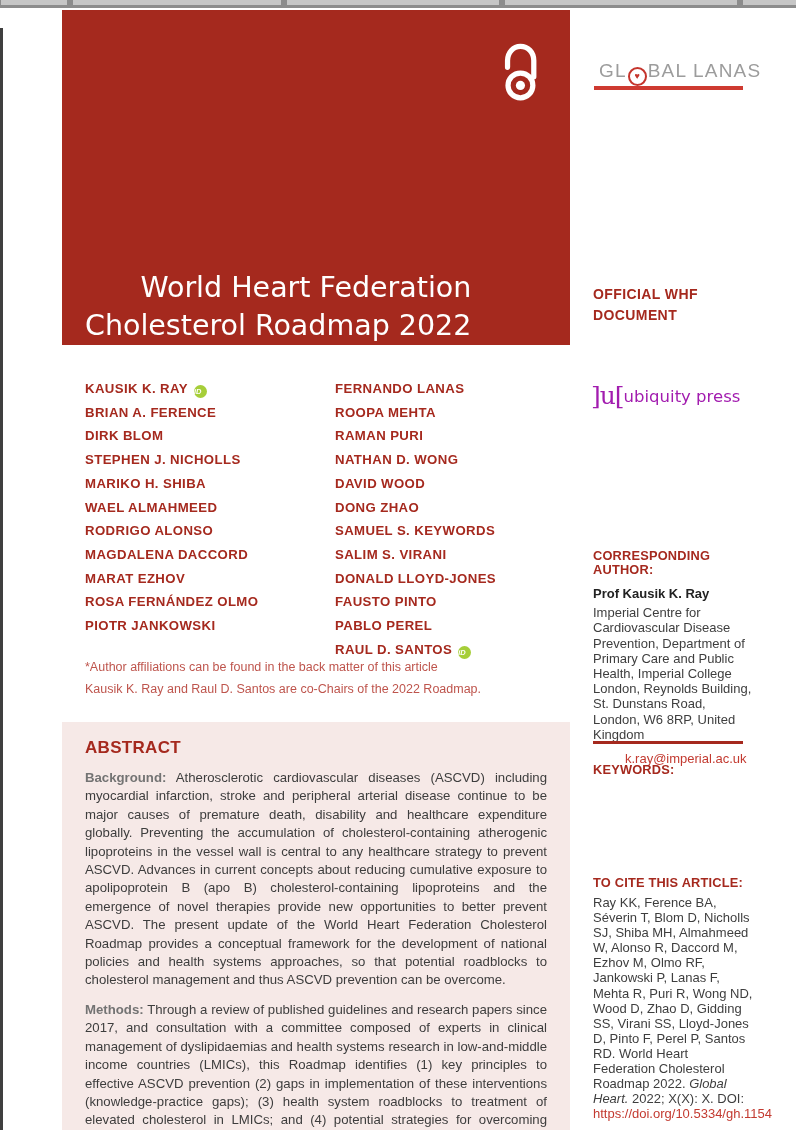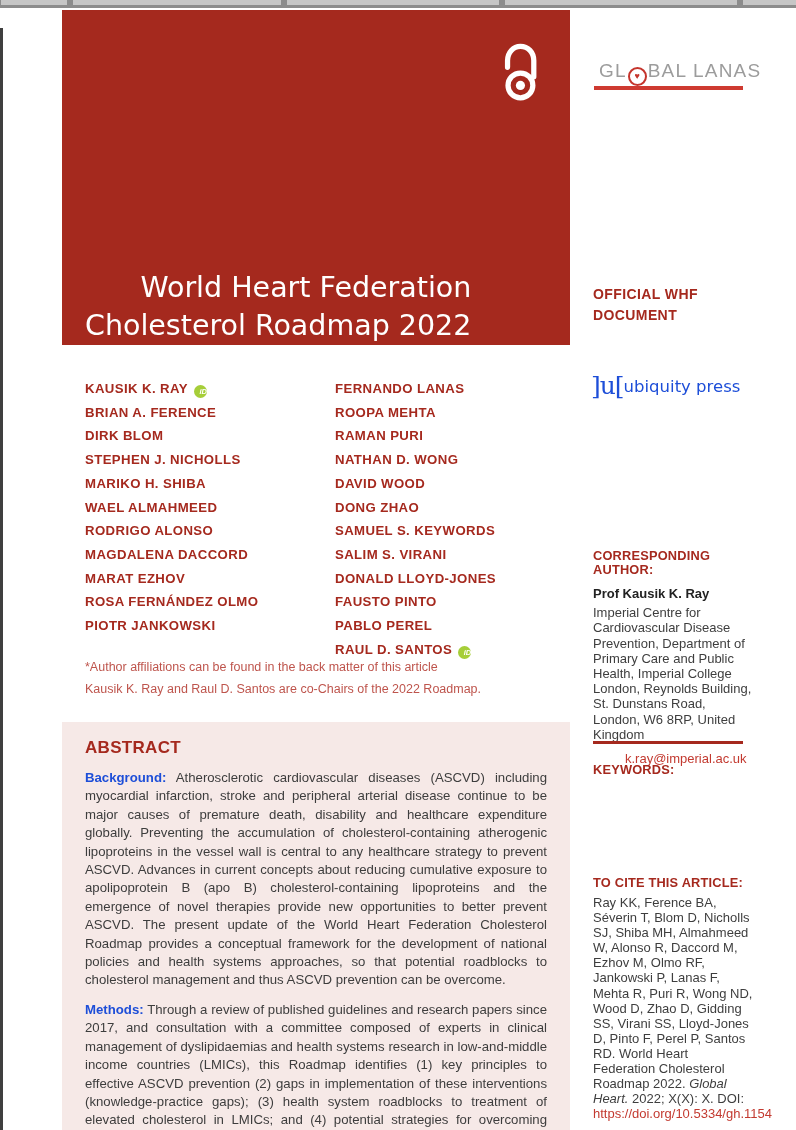--- a/index.html
+++ b/index.html
@@ -26,41 +26,41 @@
     font-size:19px; letter-spacing:1.2px; white-space:nowrap; }
   .heart-o { display:inline-block; width:15px; height:15px; border:2.5px solid #C5342C;
     border-radius:50%; vertical-align:-2px; text-align:center; margin:0 1px; }
   .heart-o span { display:block; font-size:9px; line-height:15px; color:#C5342C; letter-spacing:0; }
   .gh-rule { position:absolute; left:594px; top:86px; width:149px; height:4px; background:#CE3A31; }
 
   .whf-badge { position:absolute; left:593px; top:284px; color:#A5291E; font-weight:bold;
     font-size:14px; line-height:21px; letter-spacing:0.4px; }
   .whf-badge span { display:block; }
 
-  .ubiquity { position:absolute; left:591px; top:371px; color:#1d4ed8; white-space:nowrap; }
+  .ubiquity { position:absolute; left:591px; top:381px; color:#a21caf; white-space:nowrap; }
   .ub-marks { font-family:"DejaVu Serif","Liberation Serif",serif; font-size:25px; letter-spacing:-1px; vertical-align:-2px; }
   .ub-text { font-family:"DejaVu Sans","Liberation Sans",sans-serif; font-size:16.5px; letter-spacing:0; }
 
   
   .authors-col { position:absolute; top:377px; }
   .authors-left { left:85px; } .authors-right { left:335px; }
   .author-row { line-height:23.7px; font-size:13.2px; font-weight:bold; color:#A5291E;
     letter-spacing:0.4px; white-space:nowrap; }
   .orcid { display:inline-block; width:13px; height:13px; border-radius:50%; background:#A6CE39;
-    color:#fff; font-size:7.5px; font-weight:bold; font-style:italic; text-align:right;
+    color:#fff; font-size:7.5px; font-weight:bold; font-style:italic; text-align:left;
     line-height:13px; vertical-align:-1px; margin-left:6px; letter-spacing:0; }
 
   .footnote { position:absolute; left:85px; top:656px; font-size:12.5px; line-height:22px; color:#BE544C; }
   .footnote span { display:block; }
 
   
   .abstract-box { position:absolute; left:62px; top:722px; width:508px; height:408px; background:#F6E9E7; }
   .abstract-heading { margin:16px 0 0 23px; font-size:17px; font-weight:bold; color:#A5291E; letter-spacing:0.3px; }
   .abstract-para { margin:11px 23px 0 23px; font-size:13.2px; line-height:18.4px; color:#3D3D3D; text-align:justify; }
-  .abstract-para b { color:#1d4ed8; }
+  .abstract-para b { color:#737373; }
 
   
   .sb { position:absolute; left:593px; width:160px; font-size:13px; line-height:15.2px; color:#3E3E3E; }
   .sb-heading { font-weight:bold; color:#A5291E; font-size:12.8px; letter-spacing:0.2px; line-height:14px; }
   .corr { top:549px; }
   .corr .sb-name { font-weight:bold; color:#222222; margin-top:9px; }
   .corr .sb-address { margin-top:4px; }
   .corr .sb-email { margin-top:9px; color:#C33A30;padding-left:32px; }
   .sb-rule { position:absolute; left:593px; top:741px; width:150px; height:3px; background:#A5291E; }
   .keywords { top:763px; }

